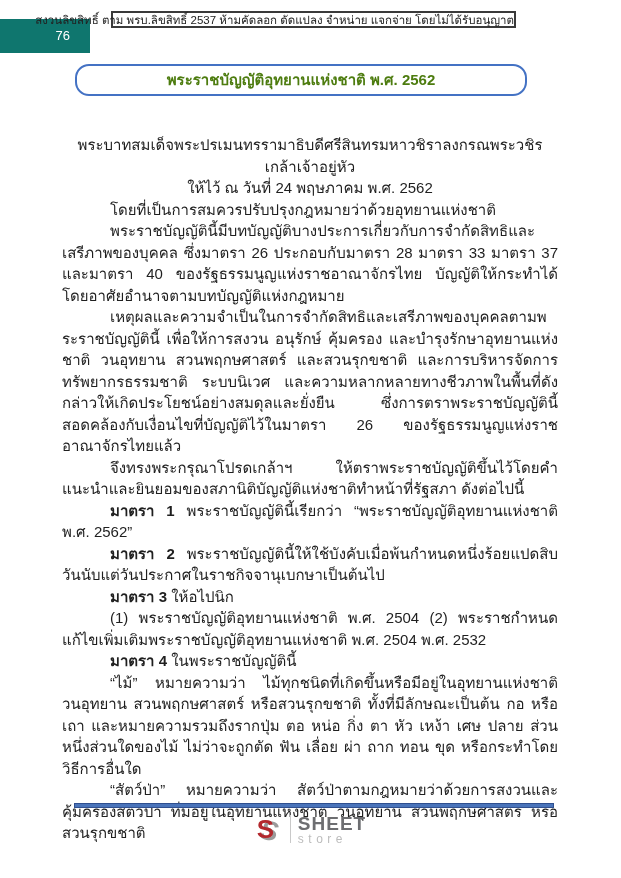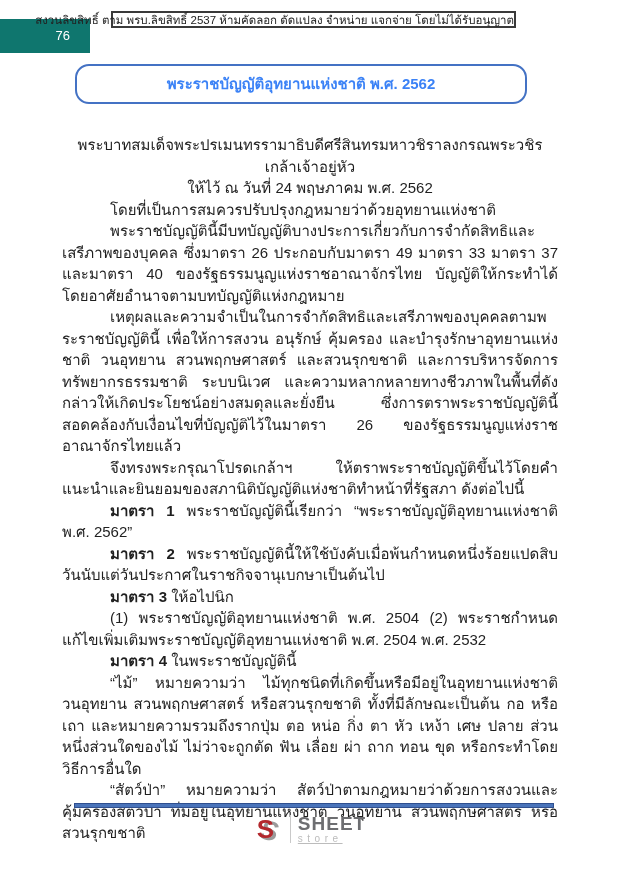--- a/index.html
+++ b/index.html
@@ -34,29 +34,29 @@
     display: flex;
     align-items: center;
     justify-content: flex-end;
     font-size: 11.5px;
     color: #222222;
     white-space: nowrap;
   }
   .title-box {
     position: absolute;
     left: 75px; top: 64px;
-    width: 452px; height: 40px;
+    width: 452px; height: 32px;
     border: 2px solid #4472c4;
     border-radius: 14px;
     display: flex;
     align-items: center;
     justify-content: center;
     font-size: 15px;
     font-weight: bold;
-    color: #3b82f6;
+    color: #4d7c0f;
   }
 
   
   .doc-body {
     position: absolute;
     left: 62px; top: 134px;
     width: 496px;
     font-size: 15px;
     line-height: 21.5px;
     text-align: justify;
@@ -107,26 +107,25 @@
   }
   .logo-text-col { display: flex; flex-direction: column; }
   .logo-main {
     font-size: 19px;
     font-weight: bold;
     letter-spacing: 1px;
     color: #6d6e71;
     line-height: 19px;
   }
   .logo-sub {
-    font-size: 10px;
+    font-size: 12px;
     letter-spacing: 4.5px;
     color: #bcbcbc;
     line-height: 10px;
     margin-top: 1px;
-    text-decoration: underline;
   }
 </style>
 </head>
 <body>
 
 <div class="page">
 
   <div class="page-num-box">
     <span>76</span>
   </div>
@@ -137,21 +136,21 @@
 
   <div class="title-box">
     <span>พระราชบัญญัติอุทยานแห่งชาติ พ.ศ. 2562</span>
   </div>
 
   <div class="doc-body">
     <div class="centered">พระบาทสมเด็จพระปรเมนทรรามาธิบดีศรีสินทรมหาวชิราลงกรณพระวชิรเกล้าเจ้าอยู่หัว</div>
     <div class="centered">ให้ไว้ ณ วันที่ 24 พฤษภาคม พ.ศ. 2562</div>
 
     <p class="para"><b></b><span>โดยที่เป็นการสมควรปรับปรุงกฎหมายว่าด้วยอุทยานแห่งชาติ</span></p>
-    <p class="para"><b></b><span>พระราชบัญญัตินี้มีบทบัญญัติบางประการเกี่ยวกับการจำกัดสิทธิและเสรีภาพของบุคคล ซึ่งมาตรา 26 ประกอบกับมาตรา 49 มาตรา 33 มาตรา 37 และมาตรา 40 ของรัฐธรรมนูญแห่งราชอาณาจักรไทย บัญญัติให้กระทำได้โดยอาศัยอำนาจตามบทบัญญัติแห่งกฎหมาย</span></p>
+    <p class="para"><b></b><span>พระราชบัญญัตินี้มีบทบัญญัติบางประการเกี่ยวกับการจำกัดสิทธิและเสรีภาพของบุคคล ซึ่งมาตรา 26 ประกอบกับมาตรา 28 มาตรา 33 มาตรา 37 และมาตรา 40 ของรัฐธรรมนูญแห่งราชอาณาจักรไทย บัญญัติให้กระทำได้โดยอาศัยอำนาจตามบทบัญญัติแห่งกฎหมาย</span></p>
     <p class="para"><b></b><span>เหตุผลและความจำเป็นในการจำกัดสิทธิและเสรีภาพของบุคคลตามพระราชบัญญัตินี้ เพื่อให้การสงวน อนุรักษ์ คุ้มครอง และบำรุงรักษาอุทยานแห่งชาติ วนอุทยาน สวนพฤกษศาสตร์ และสวนรุกขชาติ และการบริหารจัดการทรัพยากรธรรมชาติ ระบบนิเวศ และความหลากหลายทางชีวภาพในพื้นที่ดังกล่าวให้เกิดประโยชน์อย่างสมดุลและยั่งยืน ซึ่งการตราพระราชบัญญัตินี้สอดคล้องกับเงื่อนไขที่บัญญัติไว้ในมาตรา 26 ของรัฐธรรมนูญแห่งราชอาณาจักรไทยแล้ว</span></p>
     <p class="para"><b></b><span>จึงทรงพระกรุณาโปรดเกล้าฯ ให้ตราพระราชบัญญัติขึ้นไว้โดยคำแนะนำและยินยอมของสภานิติบัญญัติแห่งชาติทำหน้าที่รัฐสภา ดังต่อไปนี้</span></p>
     <p class="para"><b>มาตรา 1</b><span> พระราชบัญญัตินี้เรียกว่า “พระราชบัญญัติอุทยานแห่งชาติ พ.ศ. 2562”</span></p>
     <p class="para"><b>มาตรา 2</b><span> พระราชบัญญัตินี้ให้ใช้บังคับเมื่อพ้นกำหนดหนึ่งร้อยแปดสิบวันนับแต่วันประกาศในราชกิจจานุเบกษาเป็นต้นไป</span></p>
     <p class="para"><b>มาตรา 3</b><span> ให้อไปนิก</span></p>
     <p class="para"><b></b><span>(1) พระราชบัญญัติอุทยานแห่งชาติ พ.ศ. 2504 (2) พระราชกำหนดแก้ไขเพิ่มเติมพระราชบัญญัติอุทยานแห่งชาติ พ.ศ. 2504 พ.ศ. 2532</span></p>
     <p class="para"><b>มาตรา 4</b><span> ในพระราชบัญญัตินี้</span></p>
     <p class="para"><b></b><span>“ไม้” หมายความว่า ไม้ทุกชนิดที่เกิดขึ้นหรือมีอยู่ในอุทยานแห่งชาติ วนอุทยาน สวนพฤกษศาสตร์ หรือสวนรุกขชาติ ทั้งที่มีลักษณะเป็นต้น กอ หรือเถา และหมายความรวมถึงรากปุ่ม ตอ หน่อ กิ่ง ตา หัว เหง้า เศษ ปลาย ส่วนหนึ่งส่วนใดของไม้ ไม่ว่าจะถูกตัด ฟัน เลื่อย ผ่า ถาก ทอน ขุด หรือกระทำโดยวิธีการอื่นใด</span></p>
     <p class="para"><b></b><span>“สัตว์ป่า” หมายความว่า สัตว์ป่าตามกฎหมายว่าด้วยการสงวนและคุ้มครองสัตว์ป่า ที่มีอยู่ในอุทยานแห่งชาติ วนอุทยาน สวนพฤกษศาสตร์ หรือสวนรุกขชาติ</span></p>
   </div>

